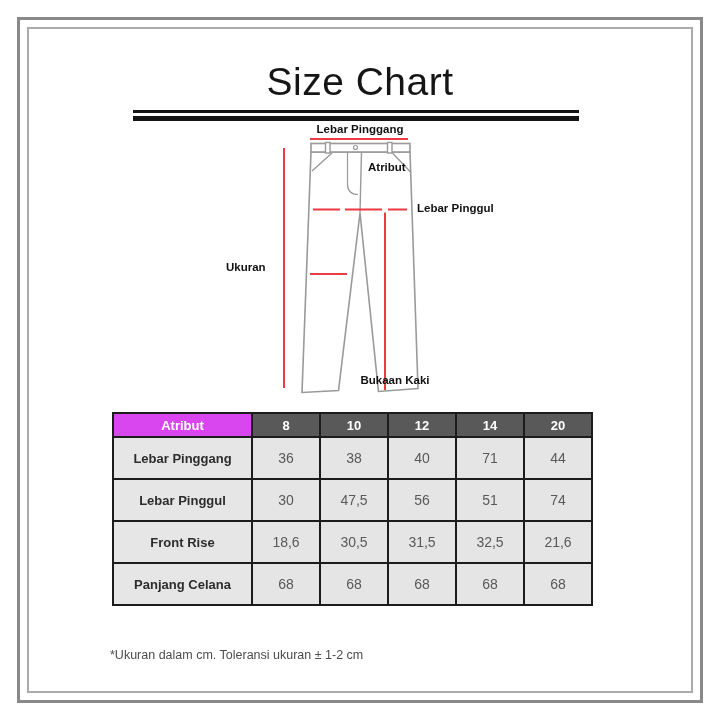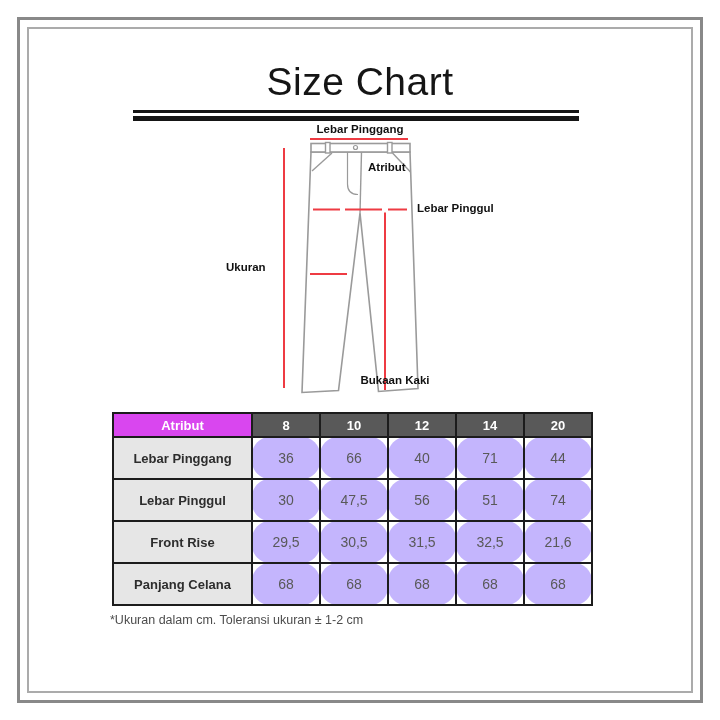--- a/index.html
+++ b/index.html
@@ -84,28 +84,27 @@
     font-size: 13px;
     font-weight: bold;
   }
   .size-table td.row-label {
     background: #e6e6e6;
     color: #2d2d2d;
     font-size: 13px;
     font-weight: bold;
   }
   .size-table td.cell-value {
-    background: #c4b5fd;
+    background: #e5e5e5;
     color: #595959;
     font-size: 14px;
-    border-radius: 18px;
   }
   .footnote {
     position: absolute;
-    left: 110px; top: 613px;
+    left: 110px; top: 648px;
     font-size: 12.5px;
     color: #4c4c4c;
   }
 </style>
 </head>
 <body>
 
 <div class="outer-frame"></div>
 <div class="inner-frame"></div>
 
@@ -153,36 +152,36 @@
       <th class="attr-head col-attr">Atribut</th>
       <th class="size-head col-size">8</th>
       <th class="size-head col-size">10</th>
       <th class="size-head col-size">12</th>
       <th class="size-head col-size">14</th>
       <th class="size-head col-size">20</th>
     </tr>
     <tr class="data-row">
       <td class="row-label">Lebar Pinggang</td>
       <td class="cell-value">36</td>
-      <td class="cell-value">66</td>
+      <td class="cell-value">38</td>
       <td class="cell-value">40</td>
       <td class="cell-value">71</td>
       <td class="cell-value">44</td>
     </tr>
     <tr class="data-row">
       <td class="row-label">Lebar Pinggul</td>
       <td class="cell-value">30</td>
       <td class="cell-value">47,5</td>
       <td class="cell-value">56</td>
       <td class="cell-value">51</td>
       <td class="cell-value">74</td>
     </tr>
     <tr class="data-row">
       <td class="row-label">Front Rise</td>
-      <td class="cell-value">29,5</td>
+      <td class="cell-value">18,6</td>
       <td class="cell-value">30,5</td>
       <td class="cell-value">31,5</td>
       <td class="cell-value">32,5</td>
       <td class="cell-value">21,6</td>
     </tr>
     <tr class="data-row">
       <td class="row-label">Panjang Celana</td>
       <td class="cell-value">68</td>
       <td class="cell-value">68</td>
       <td class="cell-value">68</td>

